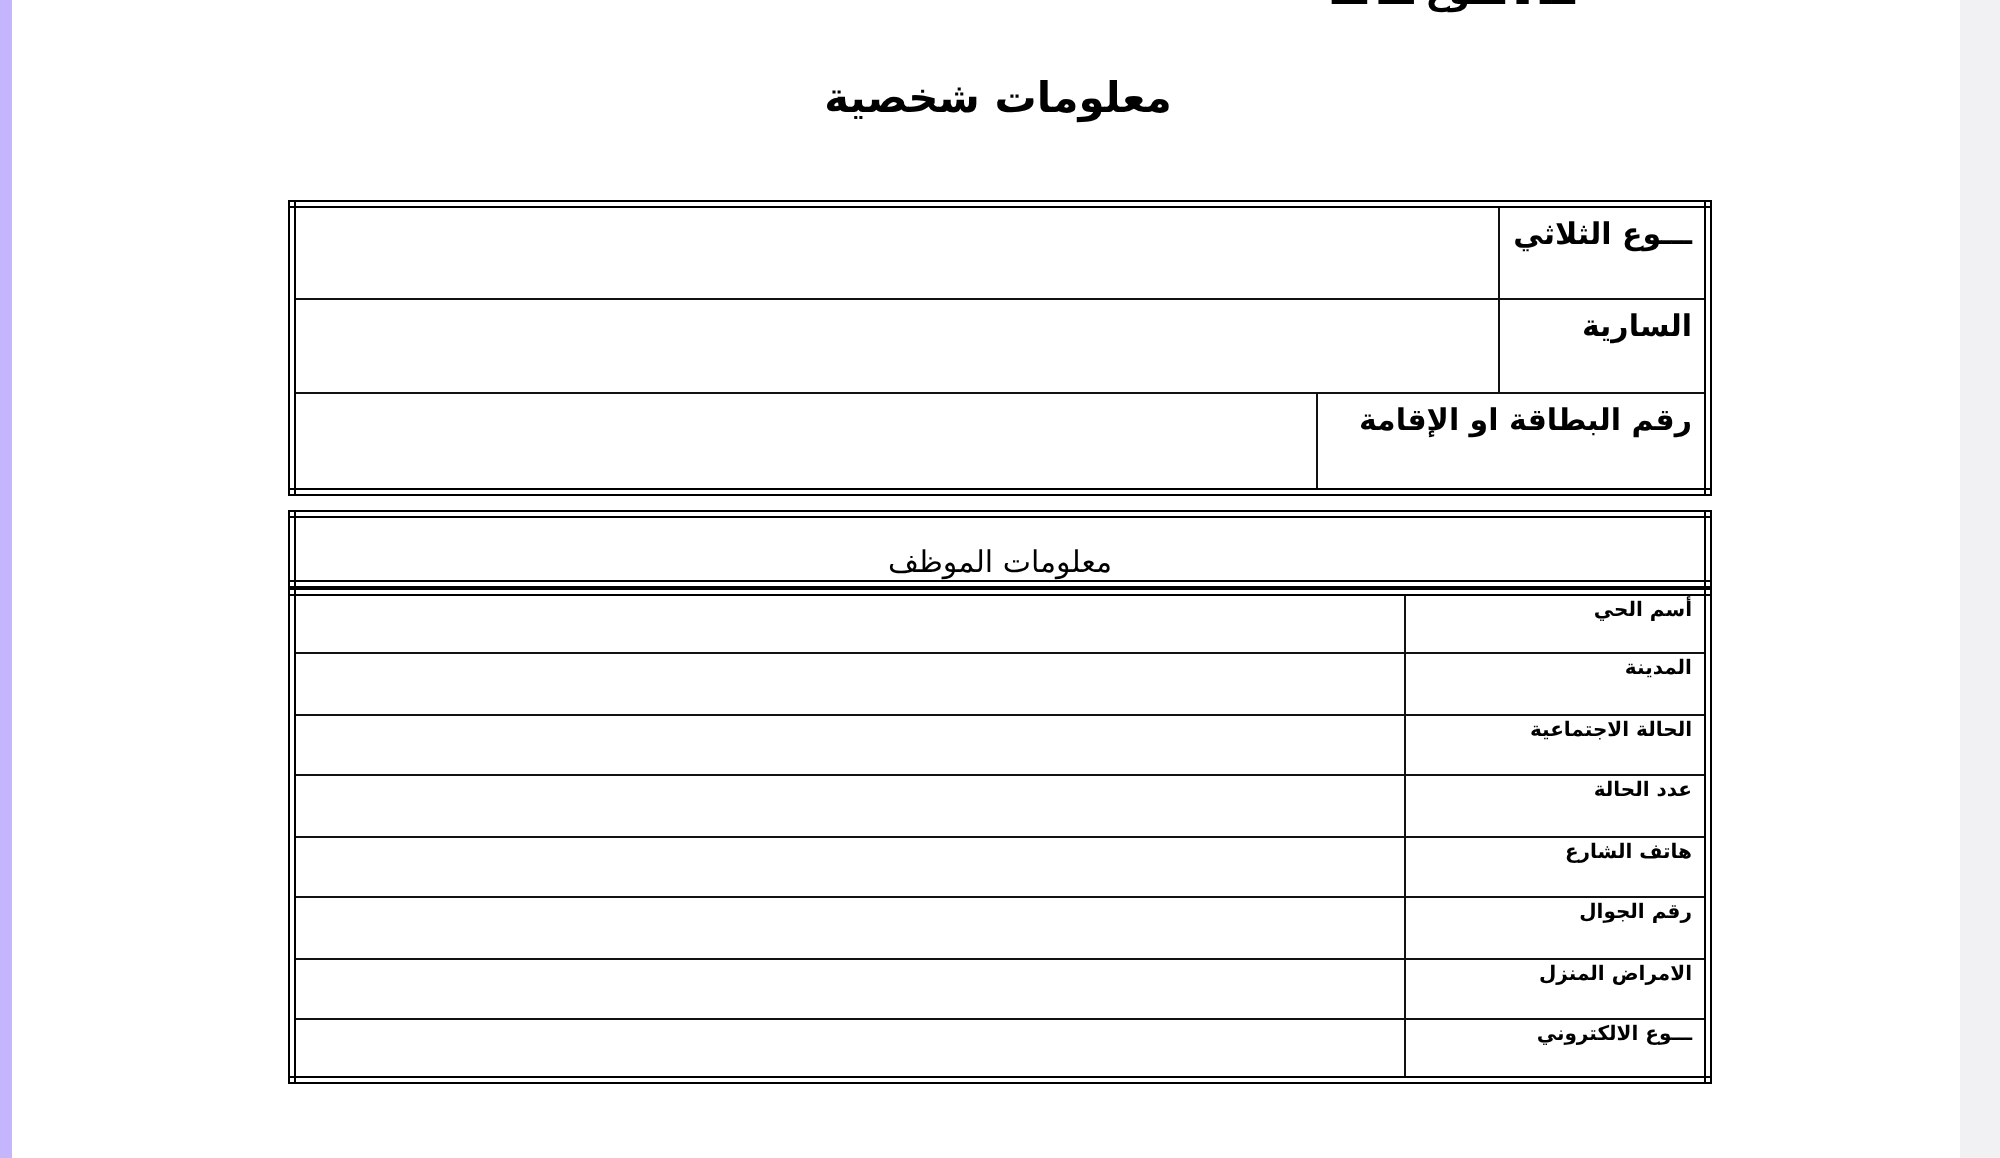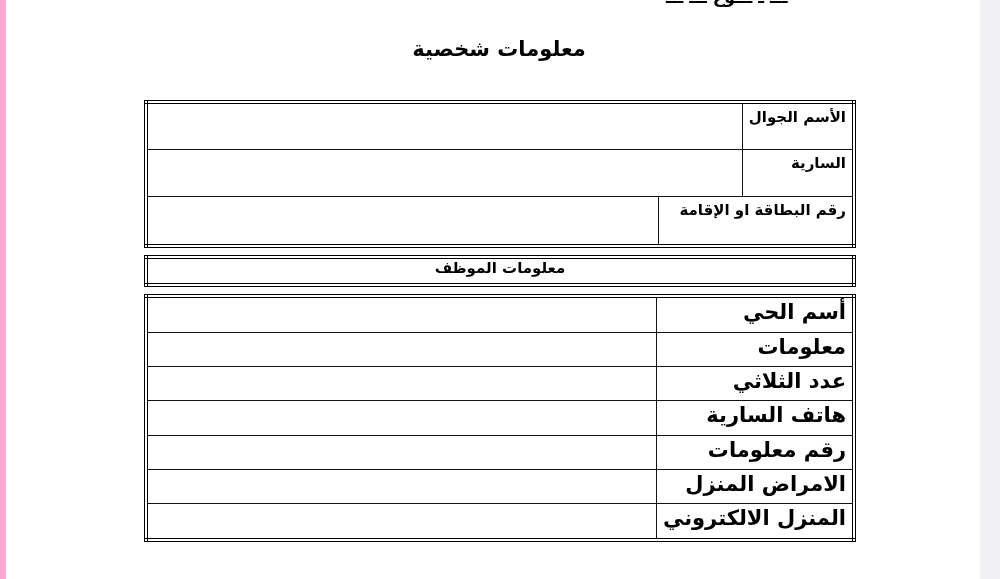--- a/index.html
+++ b/index.html
@@ -2,21 +2,21 @@
 <html><head>
   <meta charset="utf-8">
   <style>
     * { box-sizing: border-box; margin: 0; padding: 0; }
     html, body {
       width: 1000px; height: 579px; overflow: hidden;
       background: #ffffff;
       font-family: "DejaVu Sans", "Liberation Sans", sans-serif;
       color: #000;
     }
-    .viewport { position: relative; width: 1000px; height: 579px; background: #f9a8d4; }
+    .viewport { position: relative; width: 1000px; height: 579px; background: #c4b5fd; }
     .page {
       position: absolute; left: 6px; top: 0; width: 974px; height: 579px;
       background: #ffffff;
     }
     .right-gutter {
       position: absolute; right: 0; top: 0; width: 20px; height: 579px; background: #f1f1f4;
     }
     .cut-text {
       position: absolute; font-weight: bold; font-size: 17px; direction: rtl; white-space: nowrap;
     }
@@ -38,42 +38,42 @@
     }
     .label {
       font-weight: bold; font-size: 15px; padding: 4px 6px 0 6px; text-align: right; white-space: nowrap;
     }
     .value { }
 
     #t1 { left: 138px; top: 100px; width: 712px; height: 144px; }
     #t1 td { height: 47px; }
 
     #t2 { left: 138px; top: 255px; width: 712px; height: 32px; }
-    #t2 td { text-align: center; font-weight: bold; font-size: 15px; padding-top: 0; }
+    #t2 td { text-align: center; font-weight: normal; font-size: 15px; padding-top: 13px; }
 
     #t3 { left: 138px; top: 294px; width: 712px; height: 248px; }
     #t3 td { height: 27px; }
-    #t3 .label { padding-top: 2px; font-size: 21px; }
+    #t3 .label { padding-top: 2px; font-size: 10px; }
 
     .inner3 { width: 100%; height: 100%; border-collapse: collapse; }
   </style>
 </head>
 <body>
 
 <div class="viewport">
   <div class="page">
 
     <div class="cut-text cut-top">ـــ ـ ـــوع ـــ ـــ</div>
 
     <div class="doc-title">معلومات شخصية</div>
 
     <table class="form" id="t1">
       <tbody>
           <tr>
-        <td class="label" style="width:105px">الأسم الجوال</td>
+        <td class="label" style="width:105px">ـــوع الثلاثي</td>
         <td class="value"></td>
       </tr>
       <tr>
         <td class="label" style="width:105px">السارية</td>
         <td class="value"></td>
       </tr>
       <tr>
         <td colspan="2" style="padding:0; border:none;">
           <table class="inner3" style="height:47px; direction:rtl;">
             <tbody>
@@ -96,41 +96,45 @@
     </tbody>
       </table>
 
     <table class="form" id="t3">
       <tbody>
           <tr>
         <td class="label" style="width:152px">أسم الحي</td>
         <td class="value"></td>
       </tr>
       <tr>
-        <td class="label">معلومات</td>
+        <td class="label">المدينة</td>
         <td class="value"></td>
       </tr>
       <tr>
-        <td class="label">عدد الثلاثي</td>
+        <td class="label">الحالة الاجتماعية</td>
         <td class="value"></td>
       </tr>
       <tr>
-        <td class="label">هاتف السارية</td>
+        <td class="label">عدد الحالة</td>
         <td class="value"></td>
       </tr>
       <tr>
-        <td class="label">رقم معلومات</td>
+        <td class="label">هاتف الشارع</td>
+        <td class="value"></td>
+      </tr>
+      <tr>
+        <td class="label">رقم الجوال</td>
         <td class="value"></td>
       </tr>
       <tr>
         <td class="label">الامراض المنزل</td>
         <td class="value"></td>
       </tr>
       <tr>
-        <td class="label">المنزل الالكتروني</td>
+        <td class="label">ـــوع الالكتروني</td>
         <td class="value"></td>
       </tr>
     </tbody>
       </table>
 
     <div class="cut-text cut-bottom">ــ ـــ ـ</div>
   </div>
   <div class="right-gutter"></div>
 </div>
 

